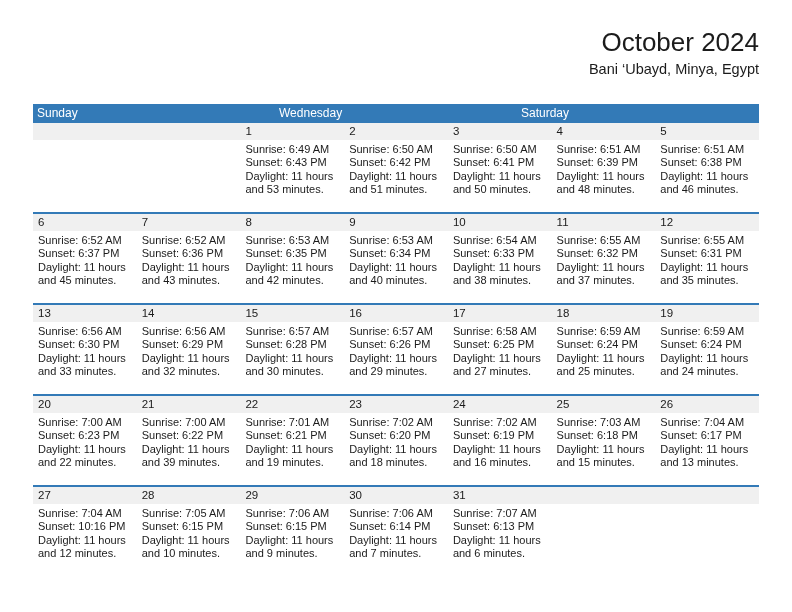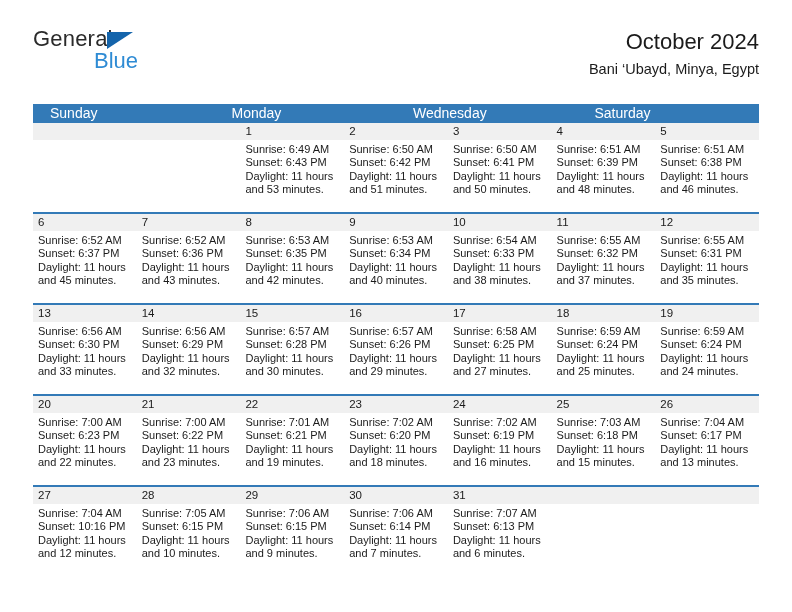--- a/index.html
+++ b/index.html
@@ -65,21 +65,21 @@
     font-family: "Liberation Sans", sans-serif;
   }
 
   .titles {
     position: absolute;
     right: 0;
     top: 0;
     text-align: right;
   }
   .cal-title {
-    font-size: 22px;
+    font-size: 26px;
     color: #1b1b1b;
     line-height: 32px;
     white-space: nowrap;
   }
   .cal-subtitle {
     margin-top: 2px;
     font-size: 14.5px;
     color: #1b1b1b;
     line-height: 18px;
     white-space: nowrap;
@@ -94,23 +94,23 @@
   }
 
   .weekdays {
     display: flex;
     background: #337ab7;
     height: 19px;
   }
   .weekday {
     flex: 1 1 0;
     color: #ffffff;
-    font-size: 14px;
+    font-size: 12px;
     line-height: 19px;
-    padding-left: 17px;
+    padding-left: 4px;
     box-sizing: border-box;
     white-space: nowrap;
     overflow: hidden;
   }
 
   .week {
     display: flex;
     border-top: 2px solid #337ab7;
     min-height: 89px;
   }
@@ -150,37 +150,31 @@
     white-space: nowrap;
   }
 </style>
 </head>
 <body>
 
 <div class="page">
 
   <div class="masthead">
 
-    <div class="logo">
-      <span class="logo-general">General</span>
-      <span class="logo-tri"></span>
-      <span class="logo-blue">Blue</span>
-    </div>
 
     <div class="titles">
       <div class="cal-title">October 2024</div>
       <div class="cal-subtitle">Bani ‘Ubayd, Minya, Egypt</div>
     </div>
 
   </div>
 
   <div class="calendar">
     <div class="weekdays">
       <div class="weekday">Sunday</div>
-      <div class="weekday">Monday</div>
       <div class="weekday">Wednesday</div>
       <div class="weekday">Saturday</div>
     </div>
 
     <div id="weeks-container">
         <div class="week first">
           <div class="day empty">
             <div class="day-num"></div>
           </div>
           <div class="day empty">
@@ -371,21 +365,21 @@
               <div>Daylight: 11 hours</div>
               <div>and 22 minutes.</div>
             </div>
           </div>
           <div class="day">
             <div class="day-num">21</div>
             <div class="day-info">
               <div>Sunrise: 7:00 AM</div>
               <div>Sunset: 6:22 PM</div>
               <div>Daylight: 11 hours</div>
-              <div>and 23 minutes.</div>
+              <div>and 39 minutes.</div>
             </div>
           </div>
           <div class="day">
             <div class="day-num">22</div>
             <div class="day-info">
               <div>Sunrise: 7:01 AM</div>
               <div>Sunset: 6:21 PM</div>
               <div>Daylight: 11 hours</div>
               <div>and 19 minutes.</div>
             </div>

